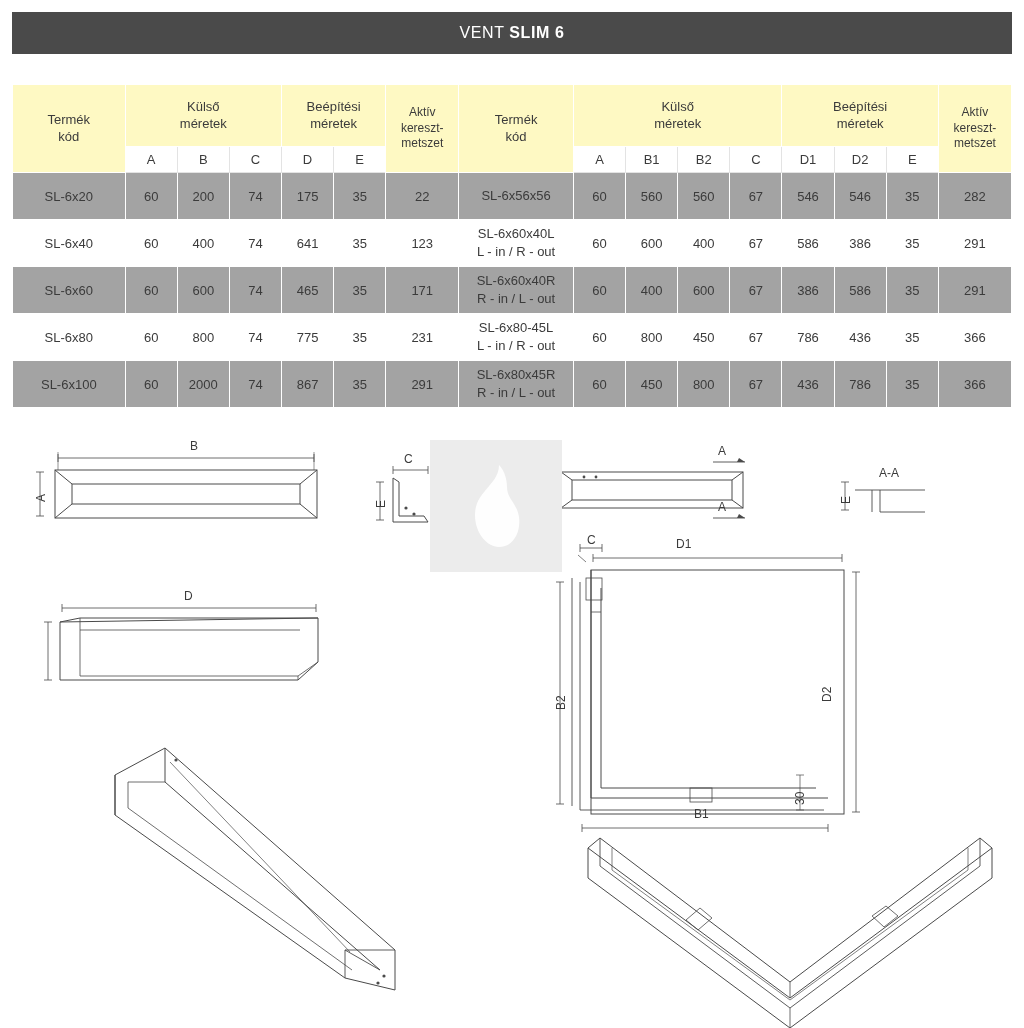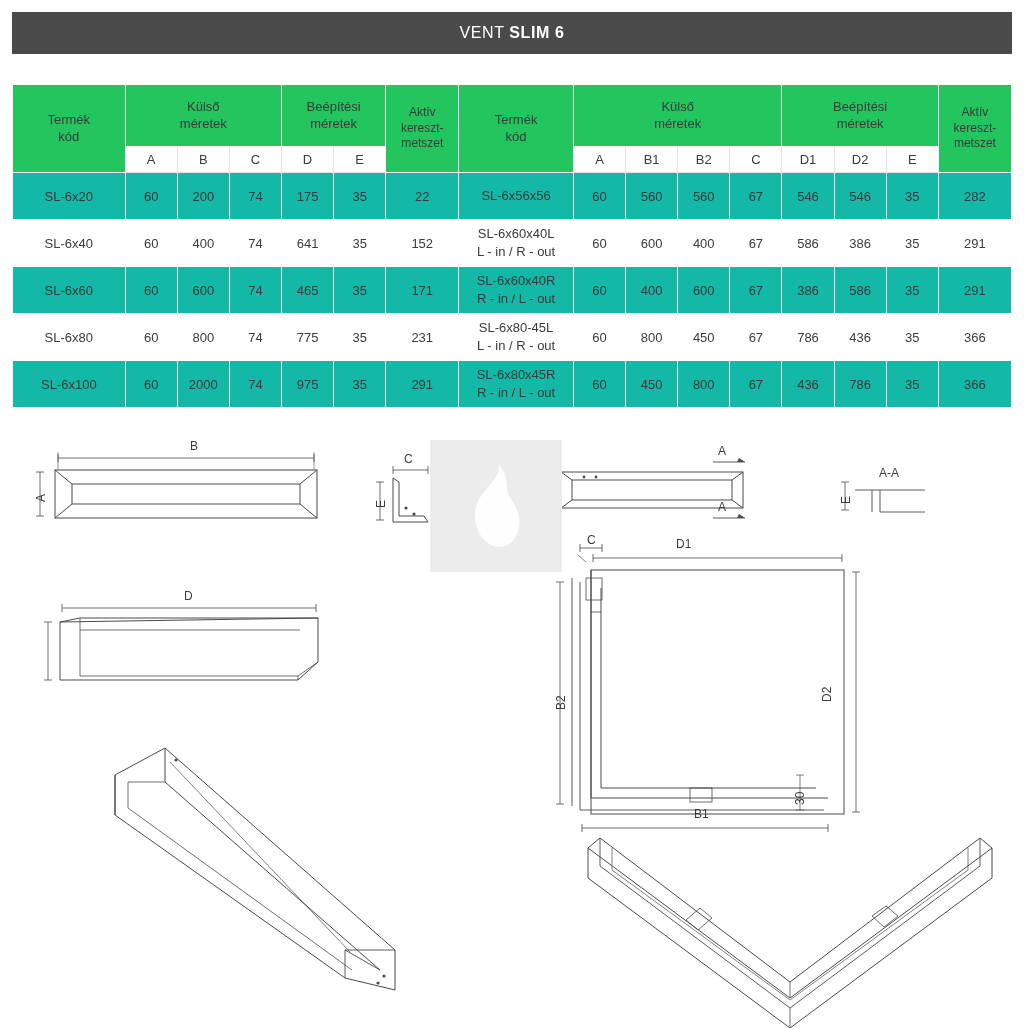--- a/index.html
+++ b/index.html
@@ -31,23 +31,23 @@
   }
   table { border-collapse: collapse; width: 1000px; table-layout: fixed; }
   th, td {
     border: 1px solid #ffffff;
     text-align: center;
     font-size: 13px;
     font-weight: normal;
     color: #3b3b3b;
     padding: 3px 1px;
   }
-  thead th { background: #22c55e; }
+  thead th { background: #fef9c3; }
   thead th.sub { background: #ffffff; border-color:#e3e3e3; height: 26px; font-size: 13px; }
-  tbody tr.shade td { background: #14b8a6; text-align: center; }
+  tbody tr.shade td { background: #a3a3a3; text-align: center; }
   tbody tr.plain td { background: #ffffff; }
   tbody td { height: 47px; }
   .two-line { line-height: 1.35; }
   .thead-main { height: 62px; line-height: 1.3; }
 
   
   col.c-code   { width: 108px; }
   col.c-n      { width: 50px;  }
   col.c-act    { width: 70px;  }
   col.c-code2  { width: 110px; }
@@ -166,21 +166,21 @@
           <td>282</td>
         </tr>
 
         <tr class="plain">
           <td>SL-6x40</td>
           <td>60</td>
           <td>400</td>
           <td>74</td>
           <td>641</td>
           <td>35</td>
-          <td>152</td>
+          <td>123</td>
           <td class="two-line">
             <span>SL-6x60x40L</span><br>
             <span>L - in / R - out</span>
           </td>
           <td>60</td>
           <td>600</td>
           <td>400</td>
           <td>67</td>
           <td>586</td>
           <td>386</td>
@@ -230,21 +230,21 @@
           <td>436</td>
           <td>35</td>
           <td>366</td>
         </tr>
 
         <tr class="shade">
           <td>SL-6x100</td>
           <td>60</td>
           <td>2000</td>
           <td>74</td>
-          <td>975</td>
+          <td>867</td>
           <td>35</td>
           <td>291</td>
           <td class="two-line">
             <span>SL-6x80x45R</span><br>
             <span>R - in / L - out</span>
           </td>
           <td>60</td>
           <td>450</td>
           <td>800</td>
           <td>67</td>

